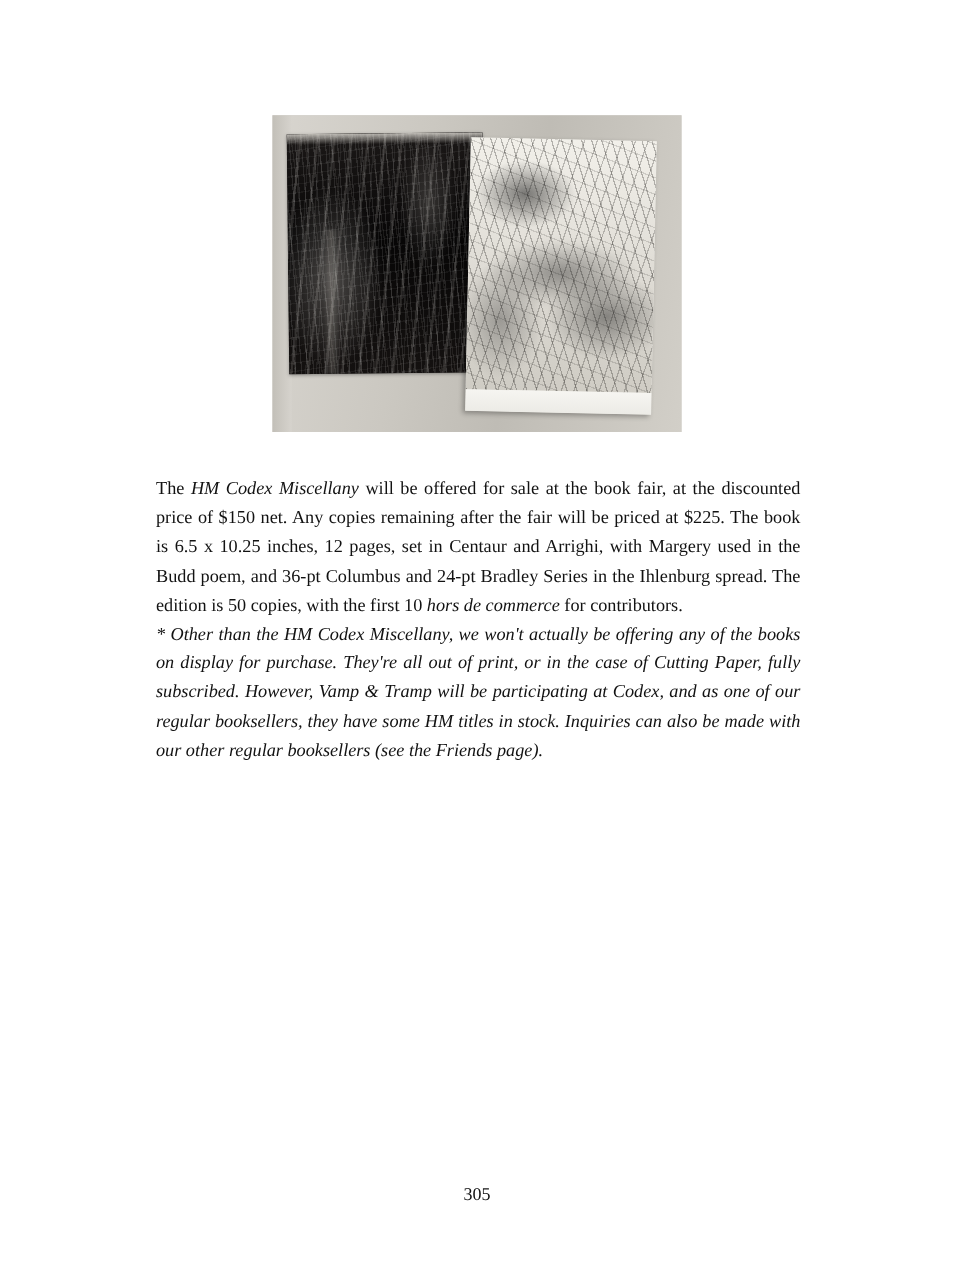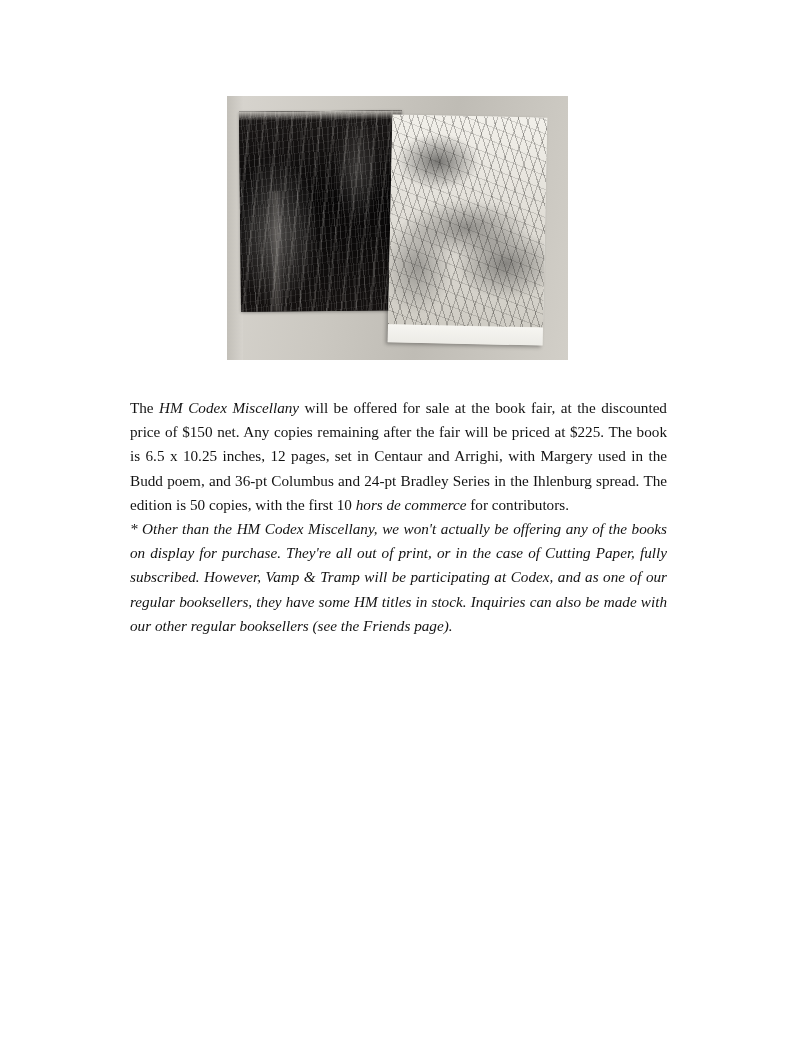--- a/index.html
+++ b/index.html
@@ -187,13 +187,14 @@
       <div class="img"></div>
       <div class="whitemargin"></div>
     </div>
   </div>
 
   <div class="body-text">
     <p class="para" id="p1"><span>The </span><em>HM Codex Miscellany</em><span> will be offered for sale at the book fair, at the discounted price of $150 net. Any copies remaining after the fair will be priced at $225. The book is 6.5 x 10.25 inches, 12 pages, set in Centaur and Arrighi, with Margery used in the Budd poem, and 36-pt Columbus and 24-pt Bradley Series in the Ihlenburg spread. The edition is 50 copies, with the first 10 </span><em>hors de commerce</em><span> for contributors.</span></p>
     <p class="para italic" id="p2"><em>* Other than the HM Codex Miscellany, we won't actually be offering any of the books on display for purchase. They're all out of print, or in the case of Cutting Paper, fully subscribed. However, Vamp &amp; Tramp will be participating at Codex, and as one of our regular booksellers, they have some HM titles in stock. Inquiries can also be made with our other regular booksellers (see the Friends page).</em></p>
   </div>
 
+  <div class="folio">305</div>
 </div>
 
 </body></html>

